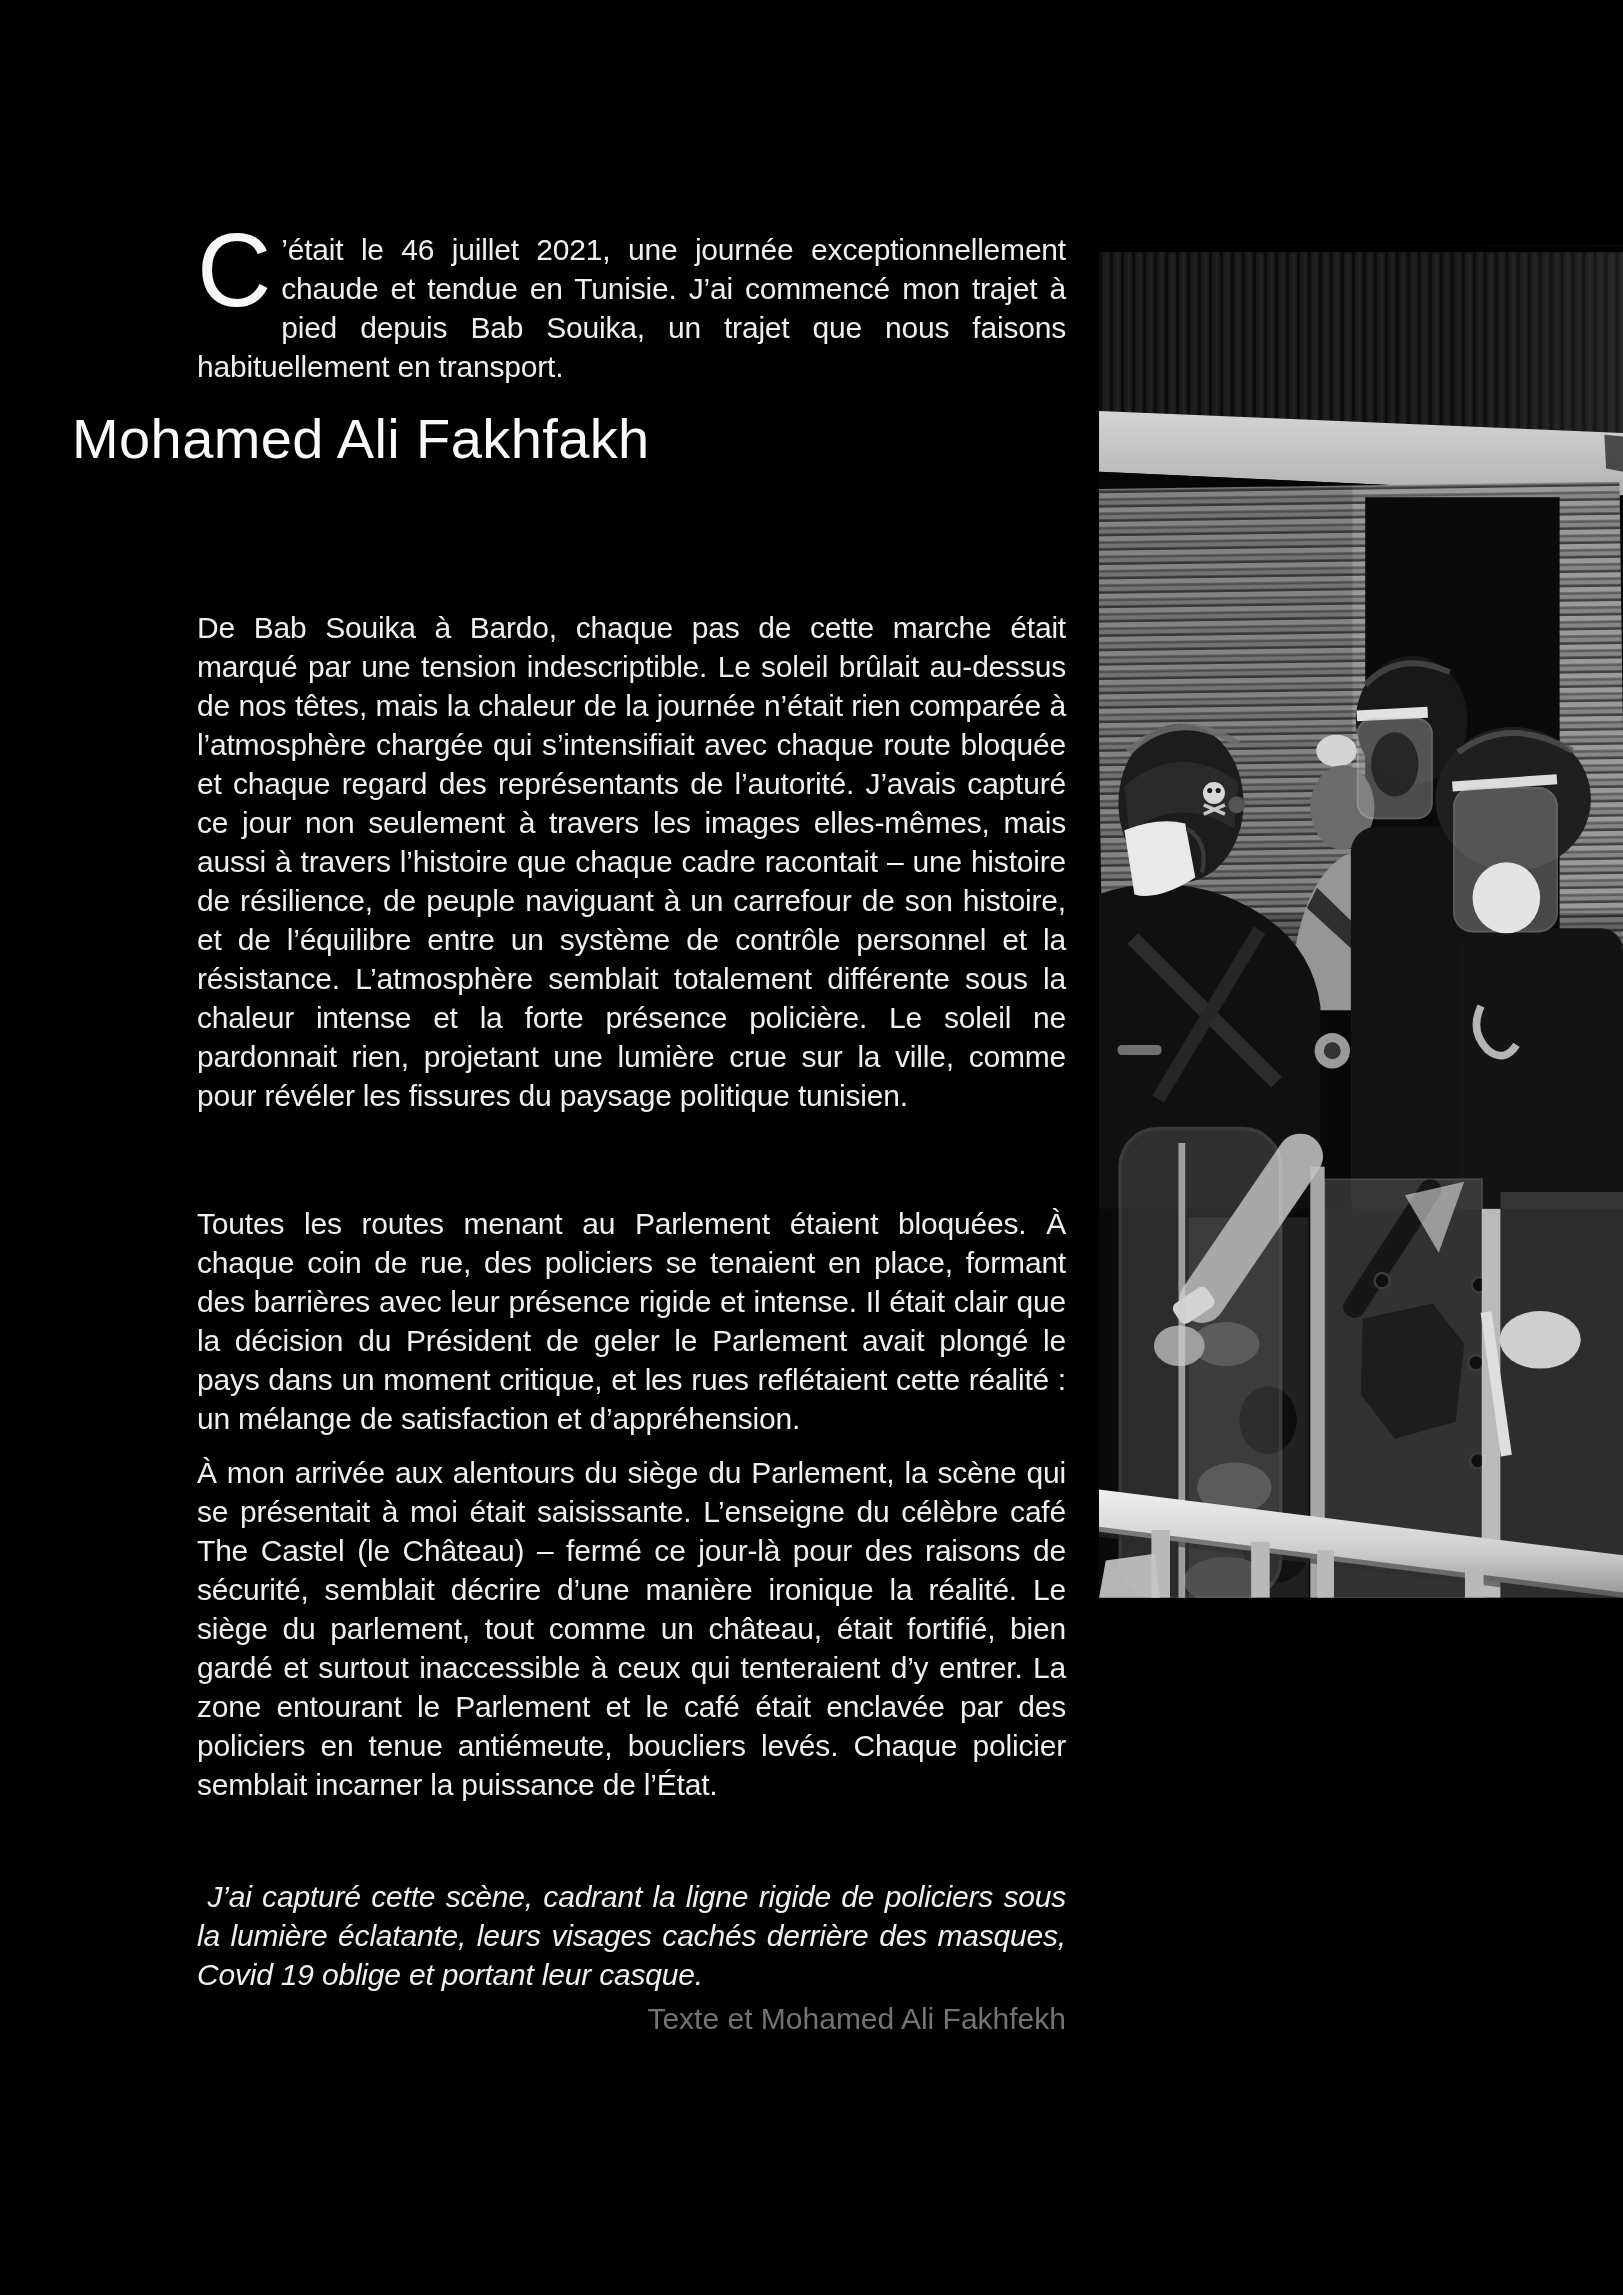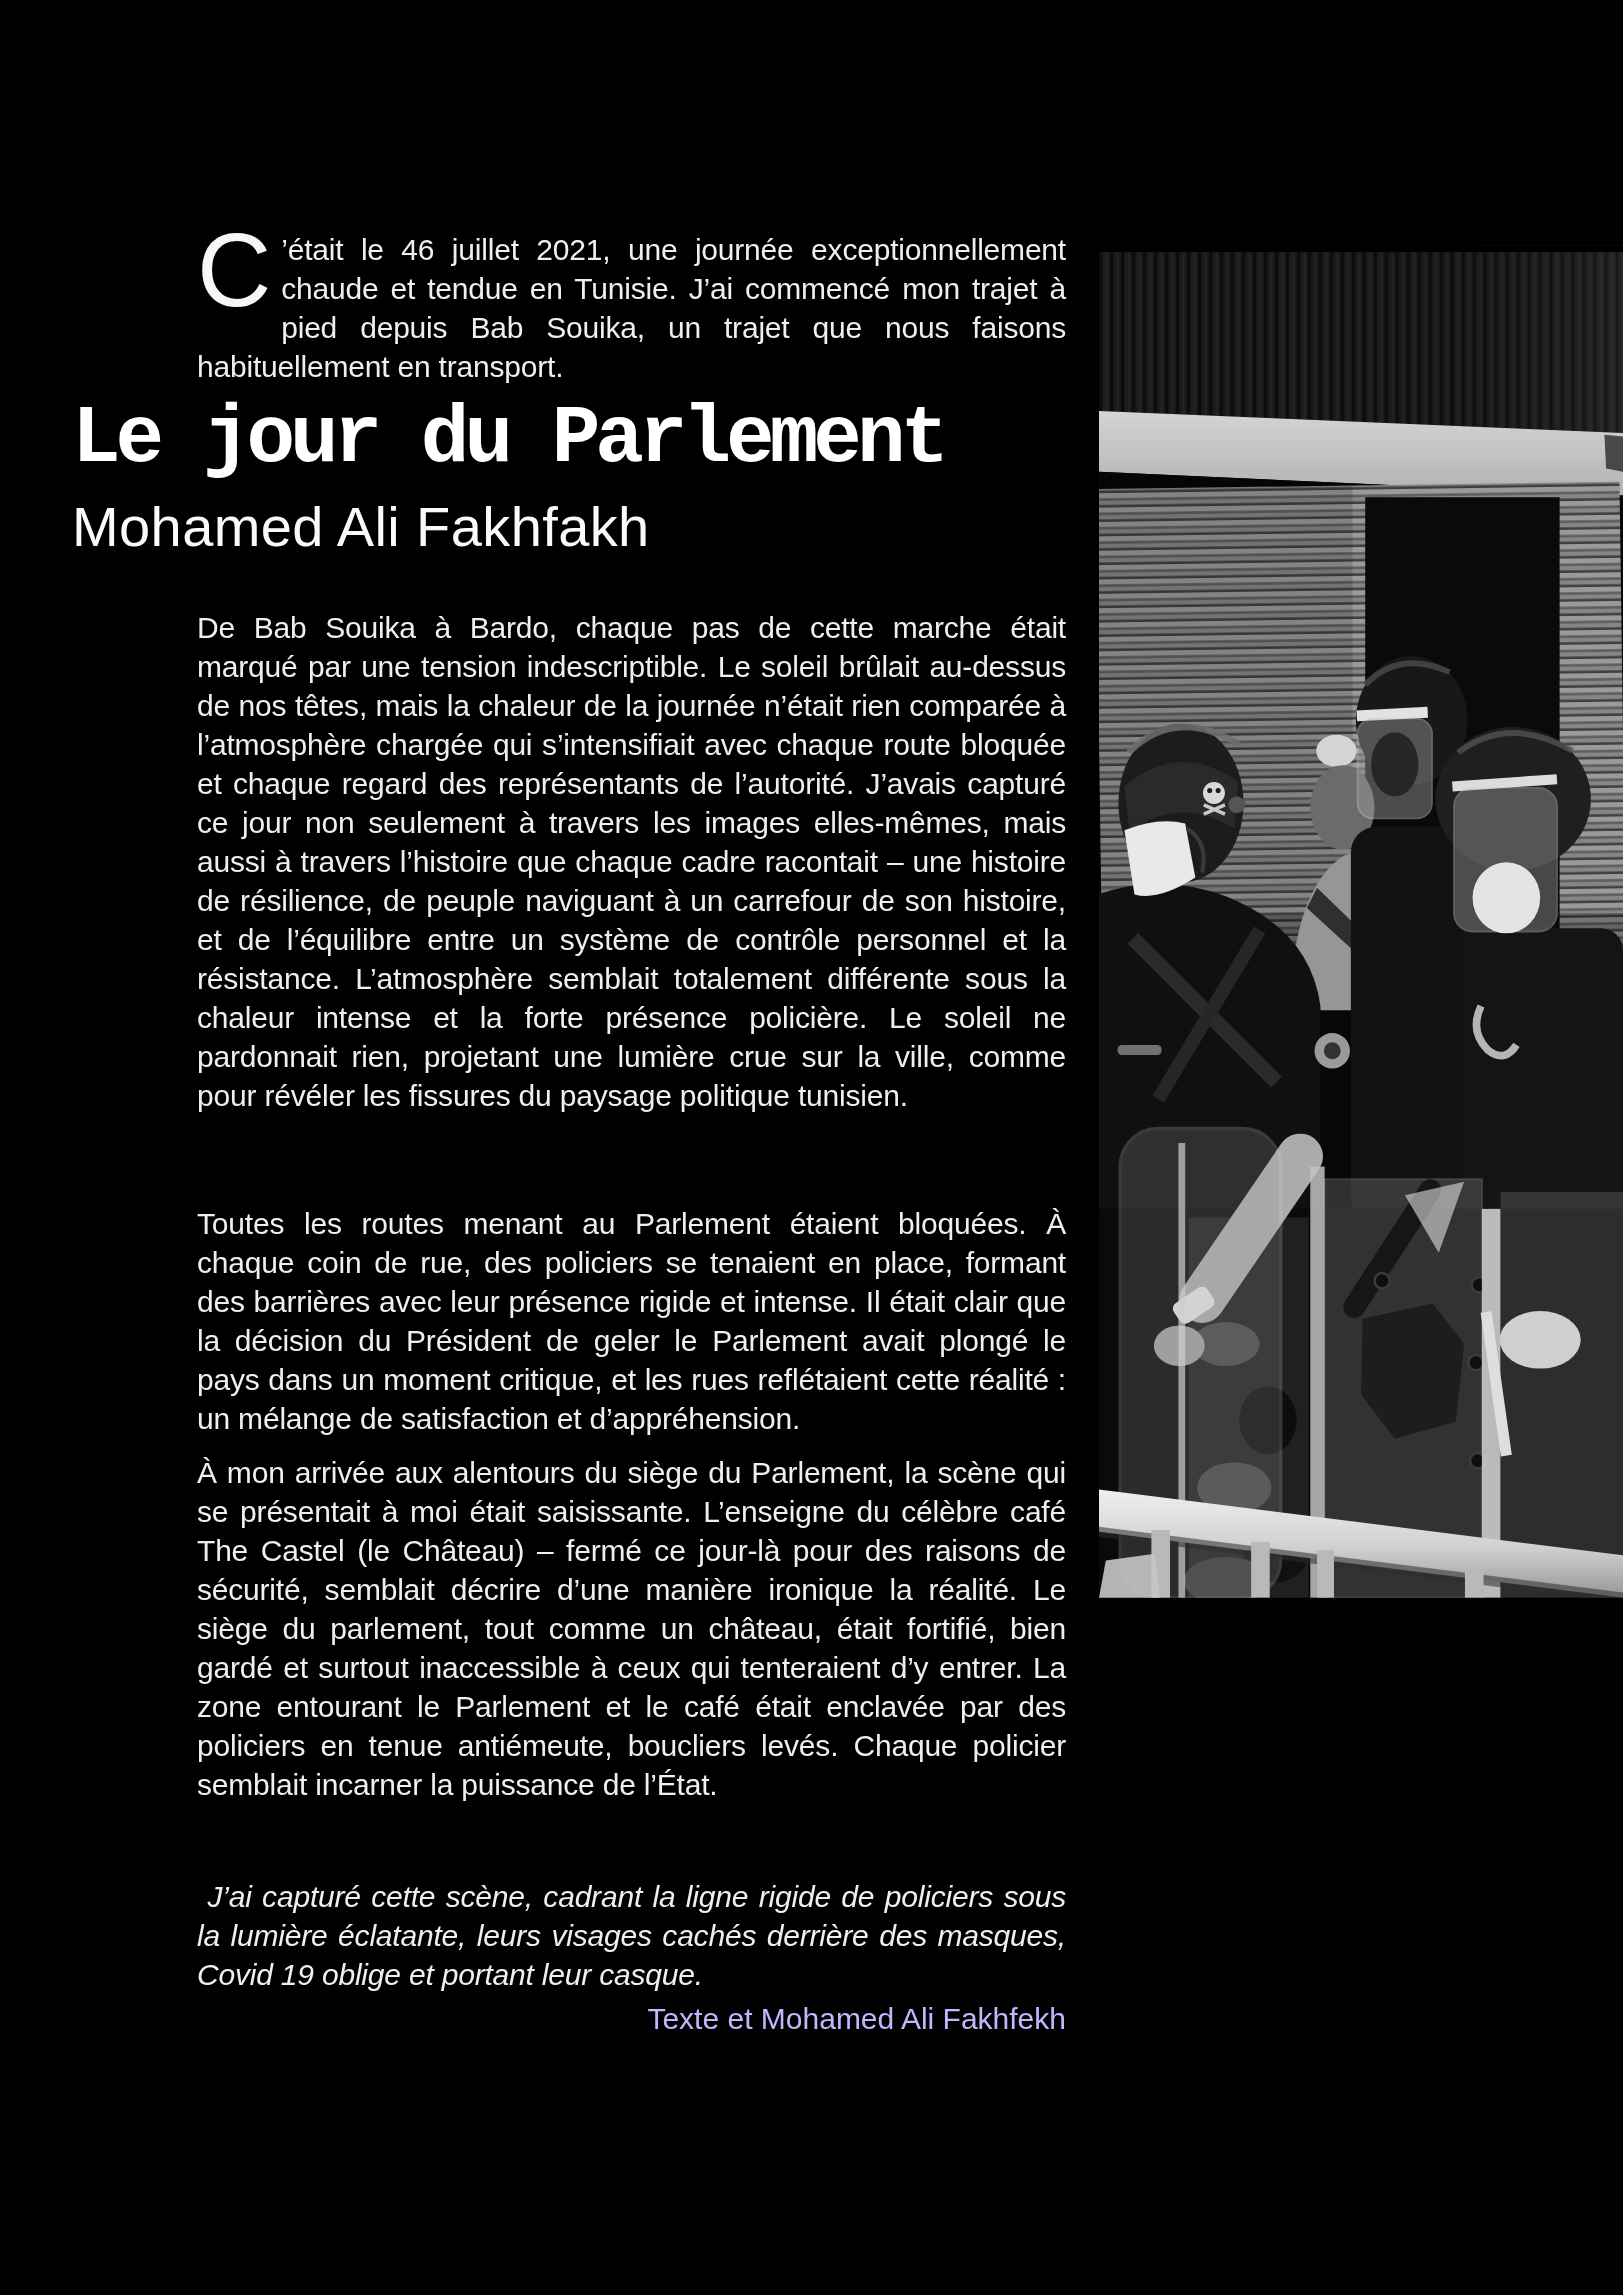--- a/index.html
+++ b/index.html
@@ -79,21 +79,21 @@
   .par-4 { top: 1877px; font-style: italic; }
   .signature {
     position: absolute;
     left: 197px;
     top: 1999px;
     width: 869px;
     margin: 0;
     font-size: 30px;
     line-height: 40px;
     text-align: right;
-    color: #c4b5fd;
+    color: #737373;
   }
   
   .photo {
     position: absolute;
     left: 1099px;
     top: 245px;
     width: 524px;
     height: 1353px;
     margin: 0;
     overflow: hidden;
@@ -107,21 +107,20 @@
 </head>
 <body>
 
 <div class="page">
 
   <p class="intro">
     <span class="dropcap">C</span><span>’était le 46 juillet 2021, une journée exceptionnellement chaude et tendue en Tunisie. J’ai commencé mon trajet à pied depuis Bab Souika, un trajet que nous faisons habituellement en transport.</span>
   </p>
 
   <header class="headline">
-    <h1>Le jour du Parlement</h1>
     <h2>Mohamed Ali Fakhfakh</h2>
   </header>
 
   <p class="par par-1">De Bab Souika à Bardo, chaque pas de cette marche était marqué par une tension indescriptible. Le soleil brûlait au-dessus de nos têtes, mais la chaleur de la journée n’était rien comparée à l’atmosphère chargée qui s’intensifiait avec chaque route bloquée et chaque regard des représentants de l’autorité. J’avais capturé ce jour non seulement à travers les images elles-mêmes, mais aussi à travers l’histoire que chaque cadre racontait – une histoire de résilience, de peuple naviguant à un carrefour de son histoire, et de l’équilibre entre un système de contrôle personnel et la résistance. L’atmosphère semblait totalement différente sous la chaleur intense et la forte présence policière. Le soleil ne pardonnait rien, projetant une lumière crue sur la ville, comme pour révéler les fissures du paysage politique tunisien.</p>
   <p class="par par-2">Toutes les routes menant au Parlement étaient bloquées. À chaque coin de rue, des policiers se tenaient en place, formant des barrières avec leur présence rigide et intense. Il était clair que la décision du Président de geler le Parlement avait plongé le pays dans un moment critique, et les rues reflétaient cette réalité : un mélange de satisfaction et d’appréhension.</p>
   <p class="par par-3">À mon arrivée aux alentours du siège du Parlement, la scène qui se présentait à moi était saisissante. L’enseigne du célèbre café The Castel (le Château) – fermé ce jour-là pour des raisons de sécurité, semblait décrire d’une manière ironique la réalité. Le siège du parlement, tout comme un château, était fortifié, bien gardé et surtout inaccessible à ceux qui tenteraient d’y entrer. La zone entourant le Parlement et le café était enclavée par des policiers en tenue antiémeute, boucliers levés. Chaque policier semblait incarner la puissance de l’État.</p>
   <p class="par par-4"> J’ai capturé cette scène, cadrant la ligne rigide de policiers sous la lumière éclatante, leurs visages cachés derrière des masques, Covid 19 oblige et portant leur casque.</p>
 
   <div class="signature">
     <div>Texte et Mohamed Ali Fakhfekh</div>

